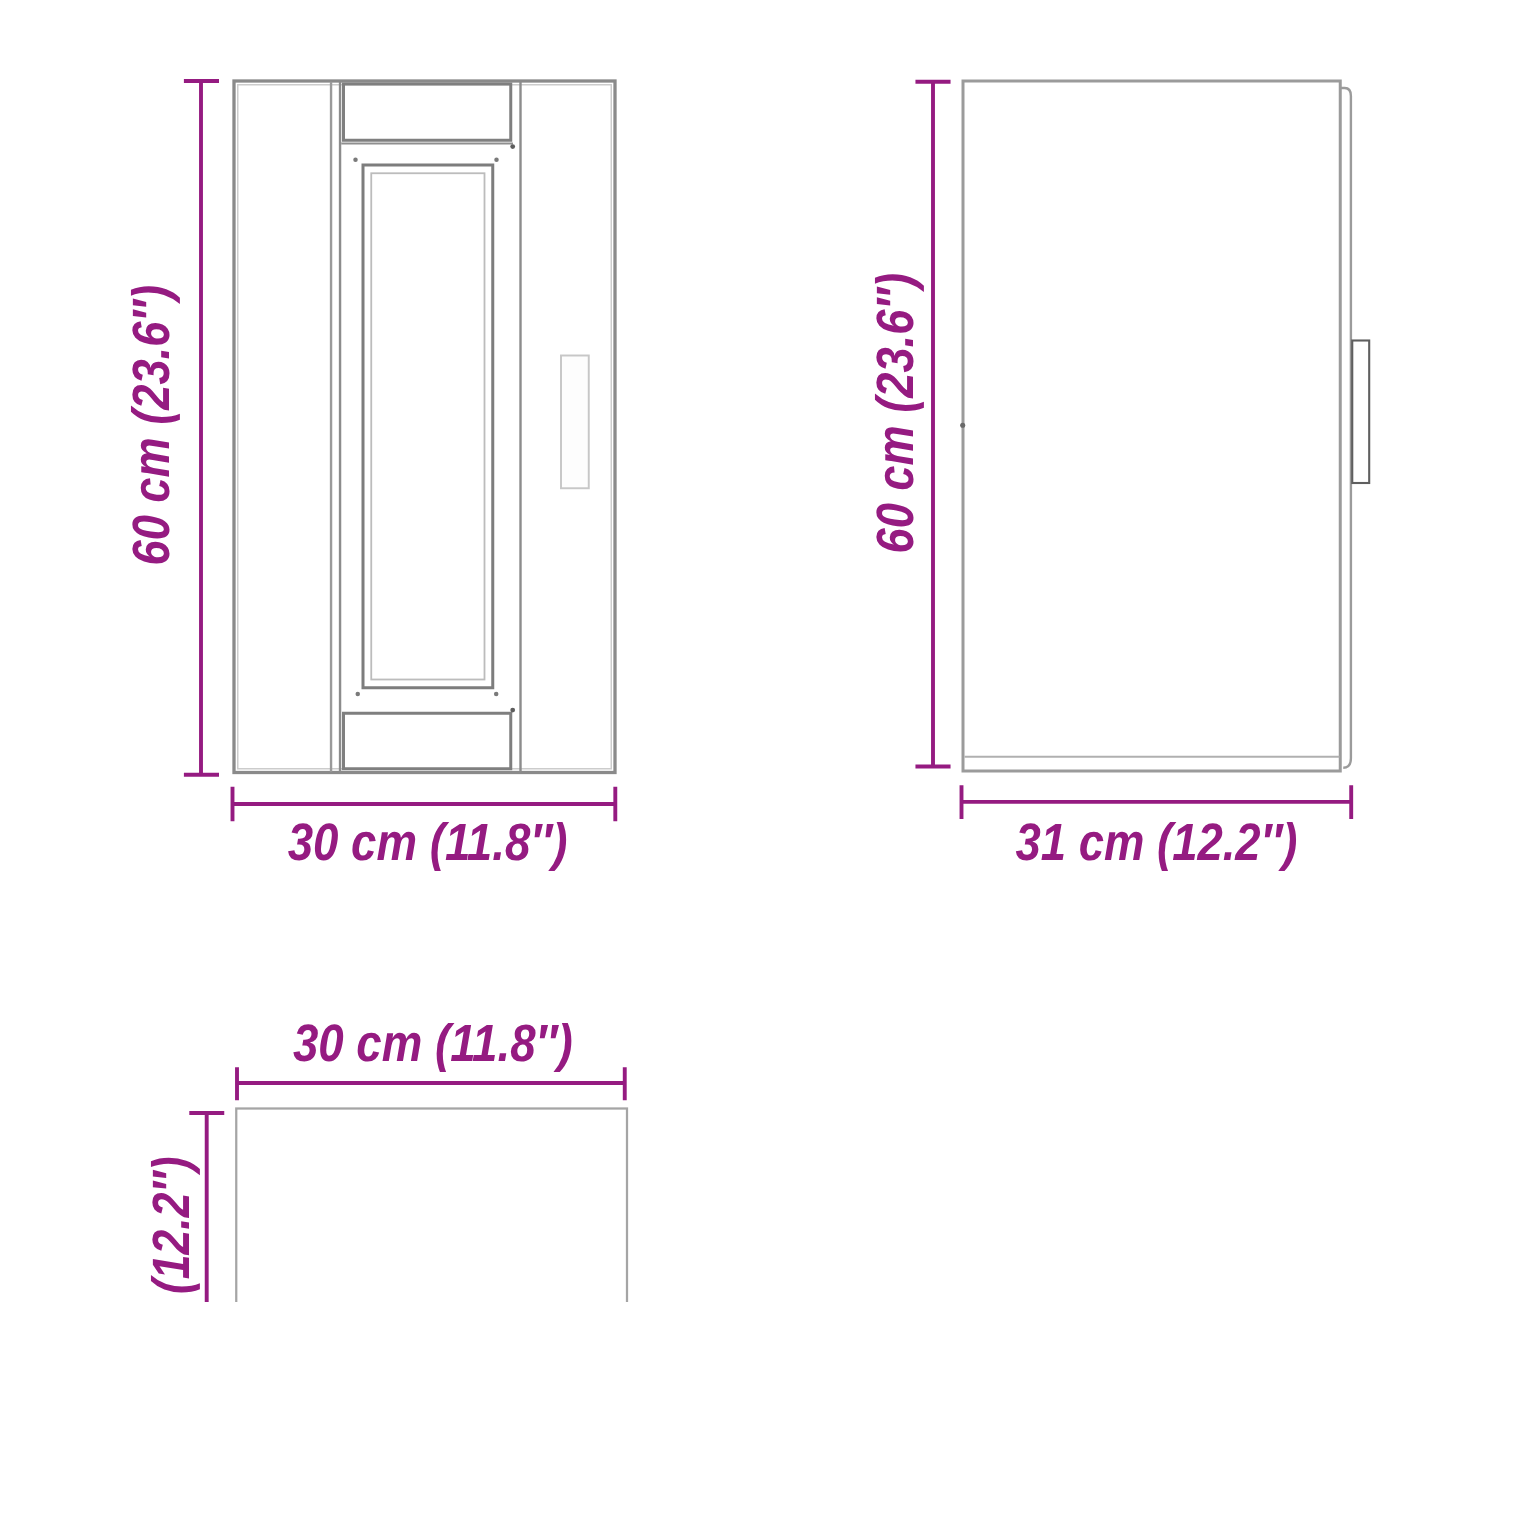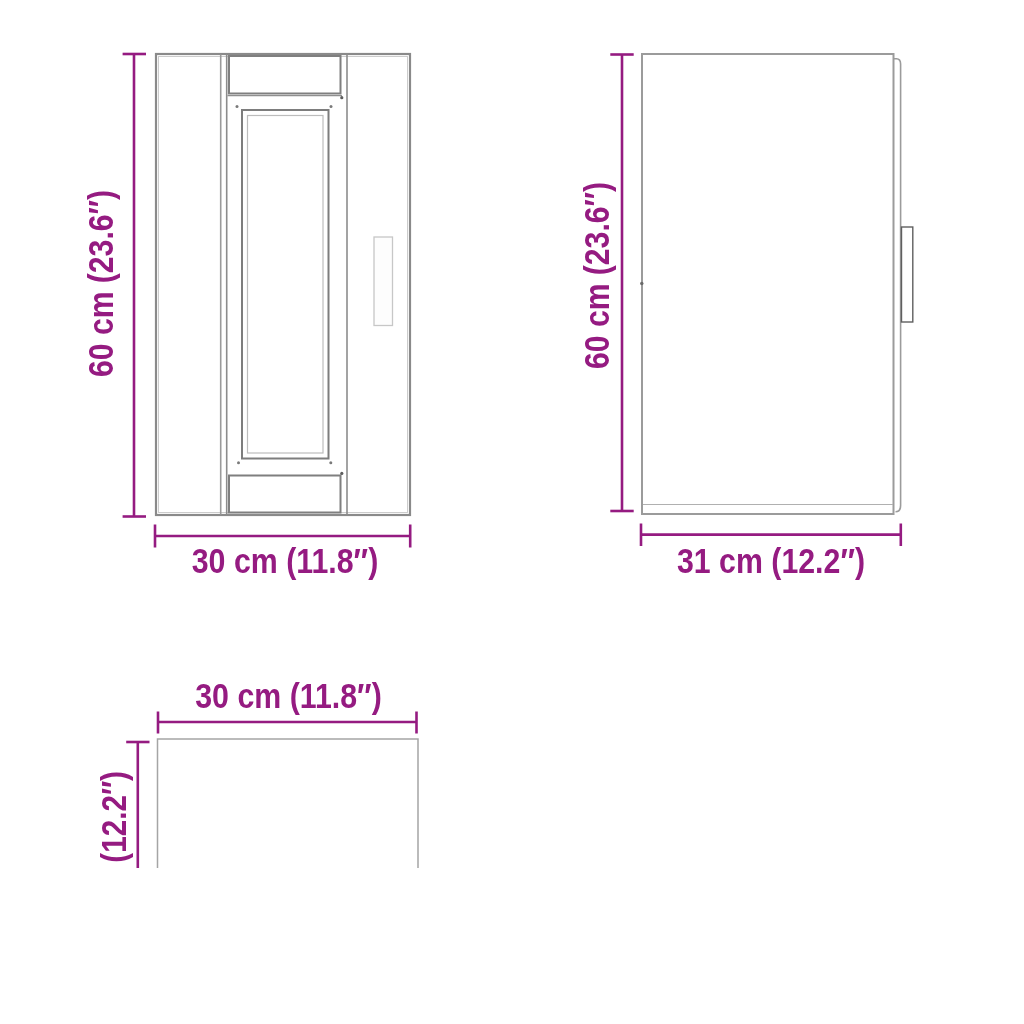--- a/index.html
+++ b/index.html
@@ -1,16 +1,16 @@
 <!DOCTYPE html>
 <html><head>
 <meta charset="utf-8">
 <style>
   html,body{margin:0;padding:0;background:#ffffff;}
-  .wrap{width:1024px;height:868px;position:relative;background:#ffffff;}
+  .wrap{width:1024px;height:868px;position:relative;background:#ffffff;font-style:italic;}
   text{font-family:"Liberation Sans", sans-serif;font-weight:bold;fill:#951b81;}
 </style>
 </head>
 <body>
 <div class="wrap">
 <svg width="1024" height="1024" viewBox="0 0 1024 1024" xmlns="http://www.w3.org/2000/svg">
 
   <rect x="0" y="0" width="1024" height="1024" fill="#ffffff"></rect>
 
   <g>

